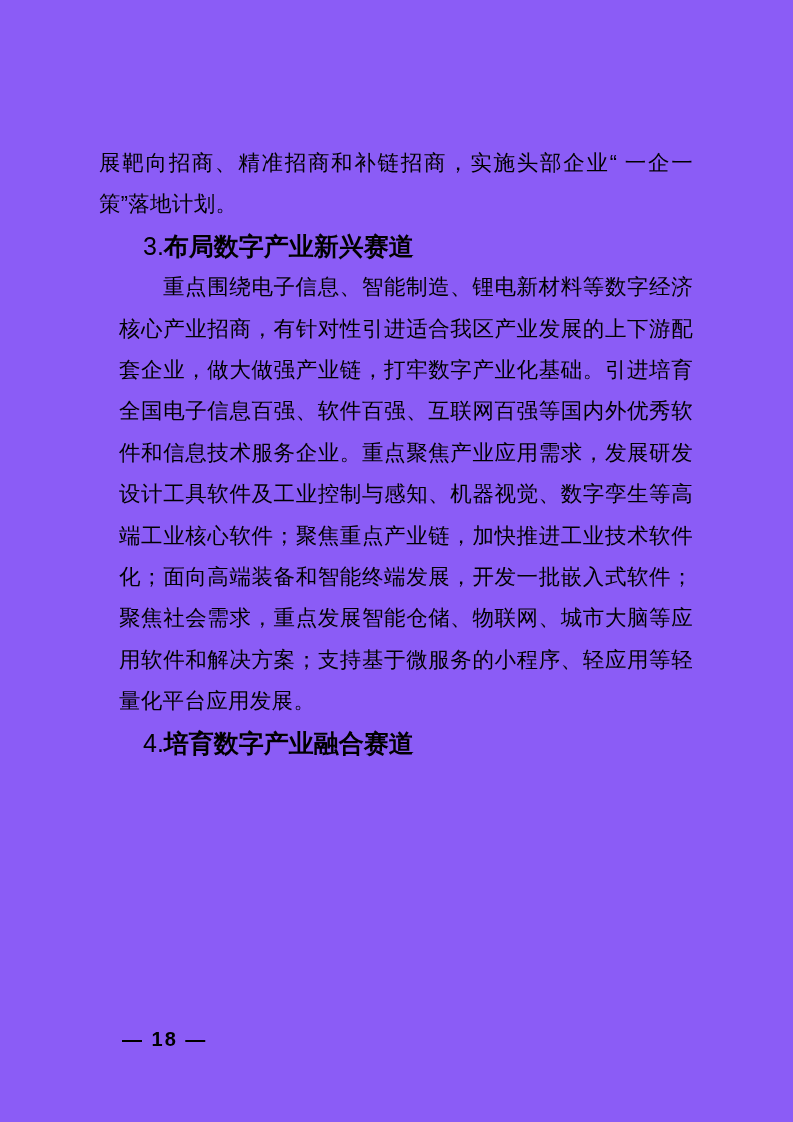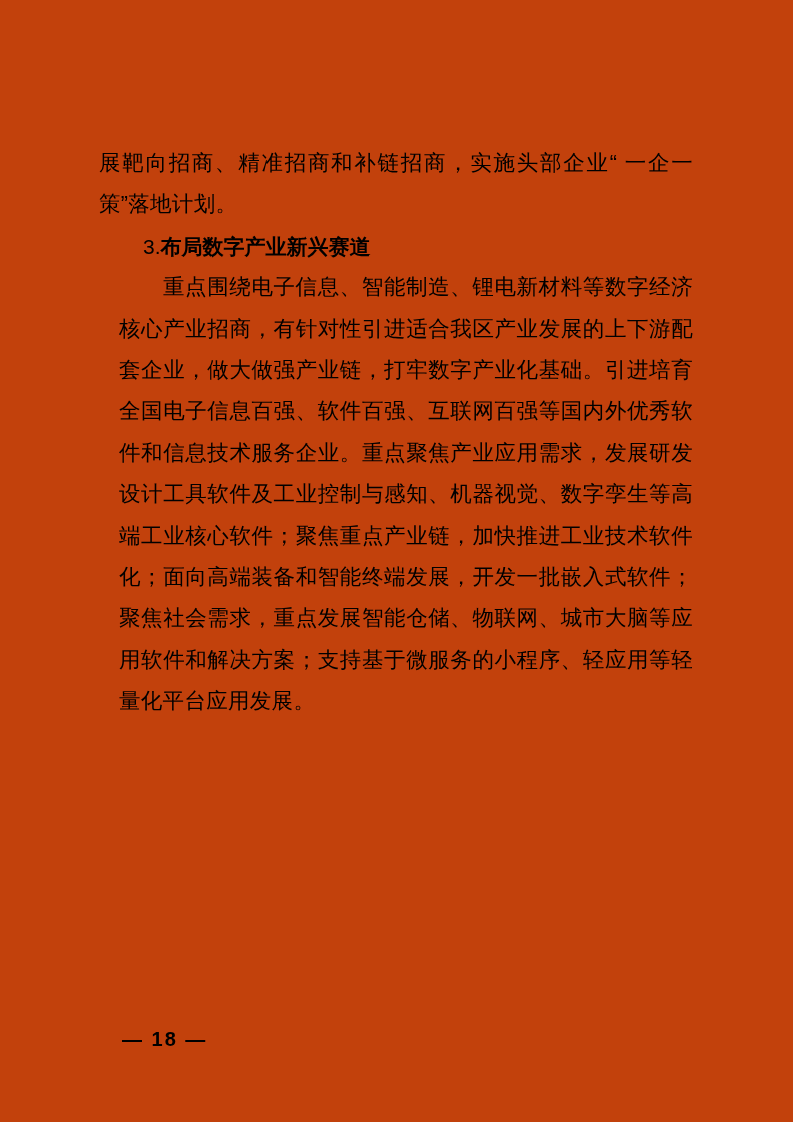--- a/index.html
+++ b/index.html
@@ -4,21 +4,21 @@
 <style>
   html, body {
     margin: 0;
     padding: 0;
     background: #ffffff;
   }
   .page {
     position: relative;
     width: 793px;
     height: 1122px;
-    background: #c2410c;
+    background: #8b5cf6;
     overflow: hidden;
     font-family: "Liberation Sans", "DejaVu Sans", sans-serif;
     color: #000000;
   }
   .content {
     position: absolute;
     left: 99px;
     top: 143px;
     width: 594px;
   }
@@ -31,21 +31,21 @@
     letter-spacing: 0.3px;
     word-break: break-all;
     font-weight: 400;
   }
   .para.indented {
     text-indent: 44px;
     margin-left: 20px;
   }
   .heading {
     margin: 0;
-    font-size: 21px;
+    font-size: 25px;
     line-height: 41.4px;
     text-indent: 44px;
     white-space: nowrap;
   }
   .heading .heading-num {
     font-weight: 400;
   }
   .heading .heading-title {
     font-weight: 700;
   }
@@ -64,18 +64,19 @@
 
 <div class="page">
   <div class="content">
 
     <p class="para">展靶向招商、精准招商和补链招商，实施头部企业“ 一企一策”落地计划。</p>
 
     <p class="heading"><span class="heading-num">3.</span><span class="heading-title">布局数字产业新兴赛道</span></p>
 
     <p class="para indented">重点围绕电子信息、智能制造、锂电新材料等数字经济核心产业招商，有针对性引进适合我区产业发展的上下游配套企业，做大做强产业链，打牢数字产业化基础。引进培育全国电子信息百强、软件百强、互联网百强等国内外优秀软件和信息技术服务企业。重点聚焦产业应用需求，发展研发设计工具软件及工业控制与感知、机器视觉、数字孪生等高端工业核心软件；聚焦重点产业链，加快推进工业技术软件化；面向高端装备和智能终端发展，开发一批嵌入式软件；聚焦社会需求，重点发展智能仓储、物联网、城市大脑等应用软件和解决方案；支持基于微服务的小程序、轻应用等轻量化平台应用发展。</p>
 
+    <p class="heading"><span class="heading-num">4.</span><span class="heading-title">培育数字产业融合赛道</span></p>
 
 
   </div>
 
   <div class="page-number">— 18 —</div>
 </div>
 
 </body></html>

